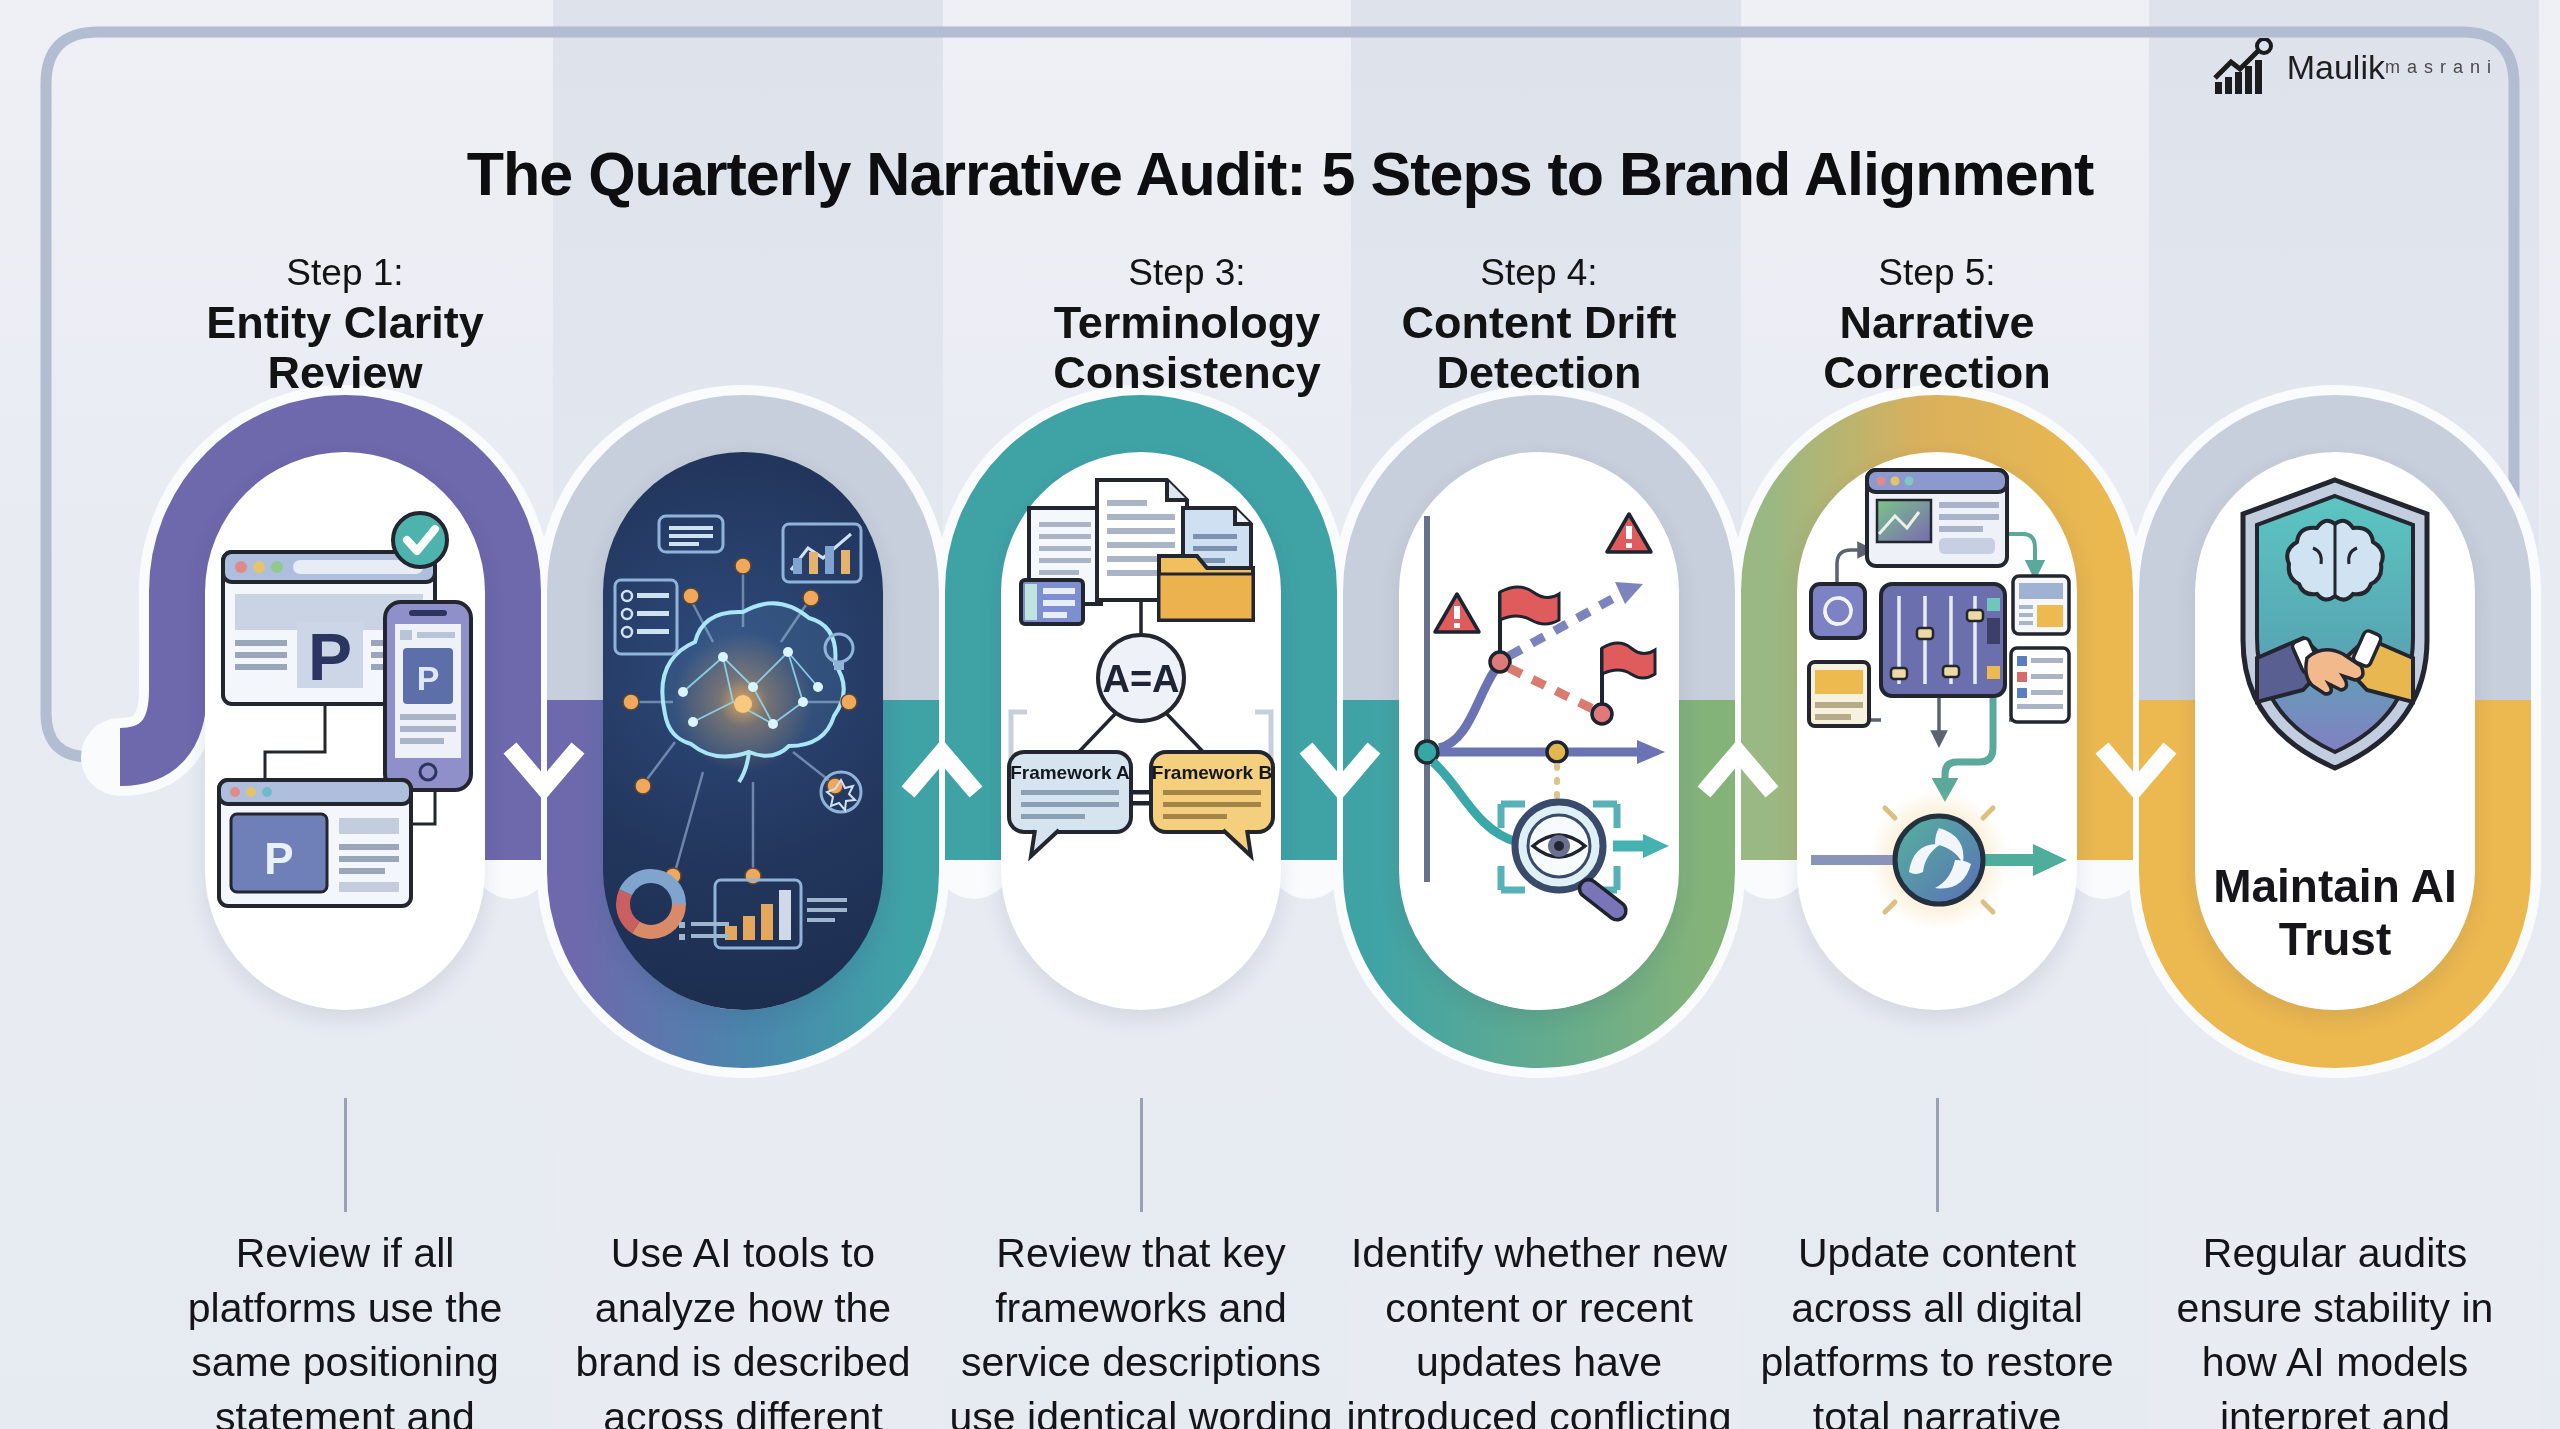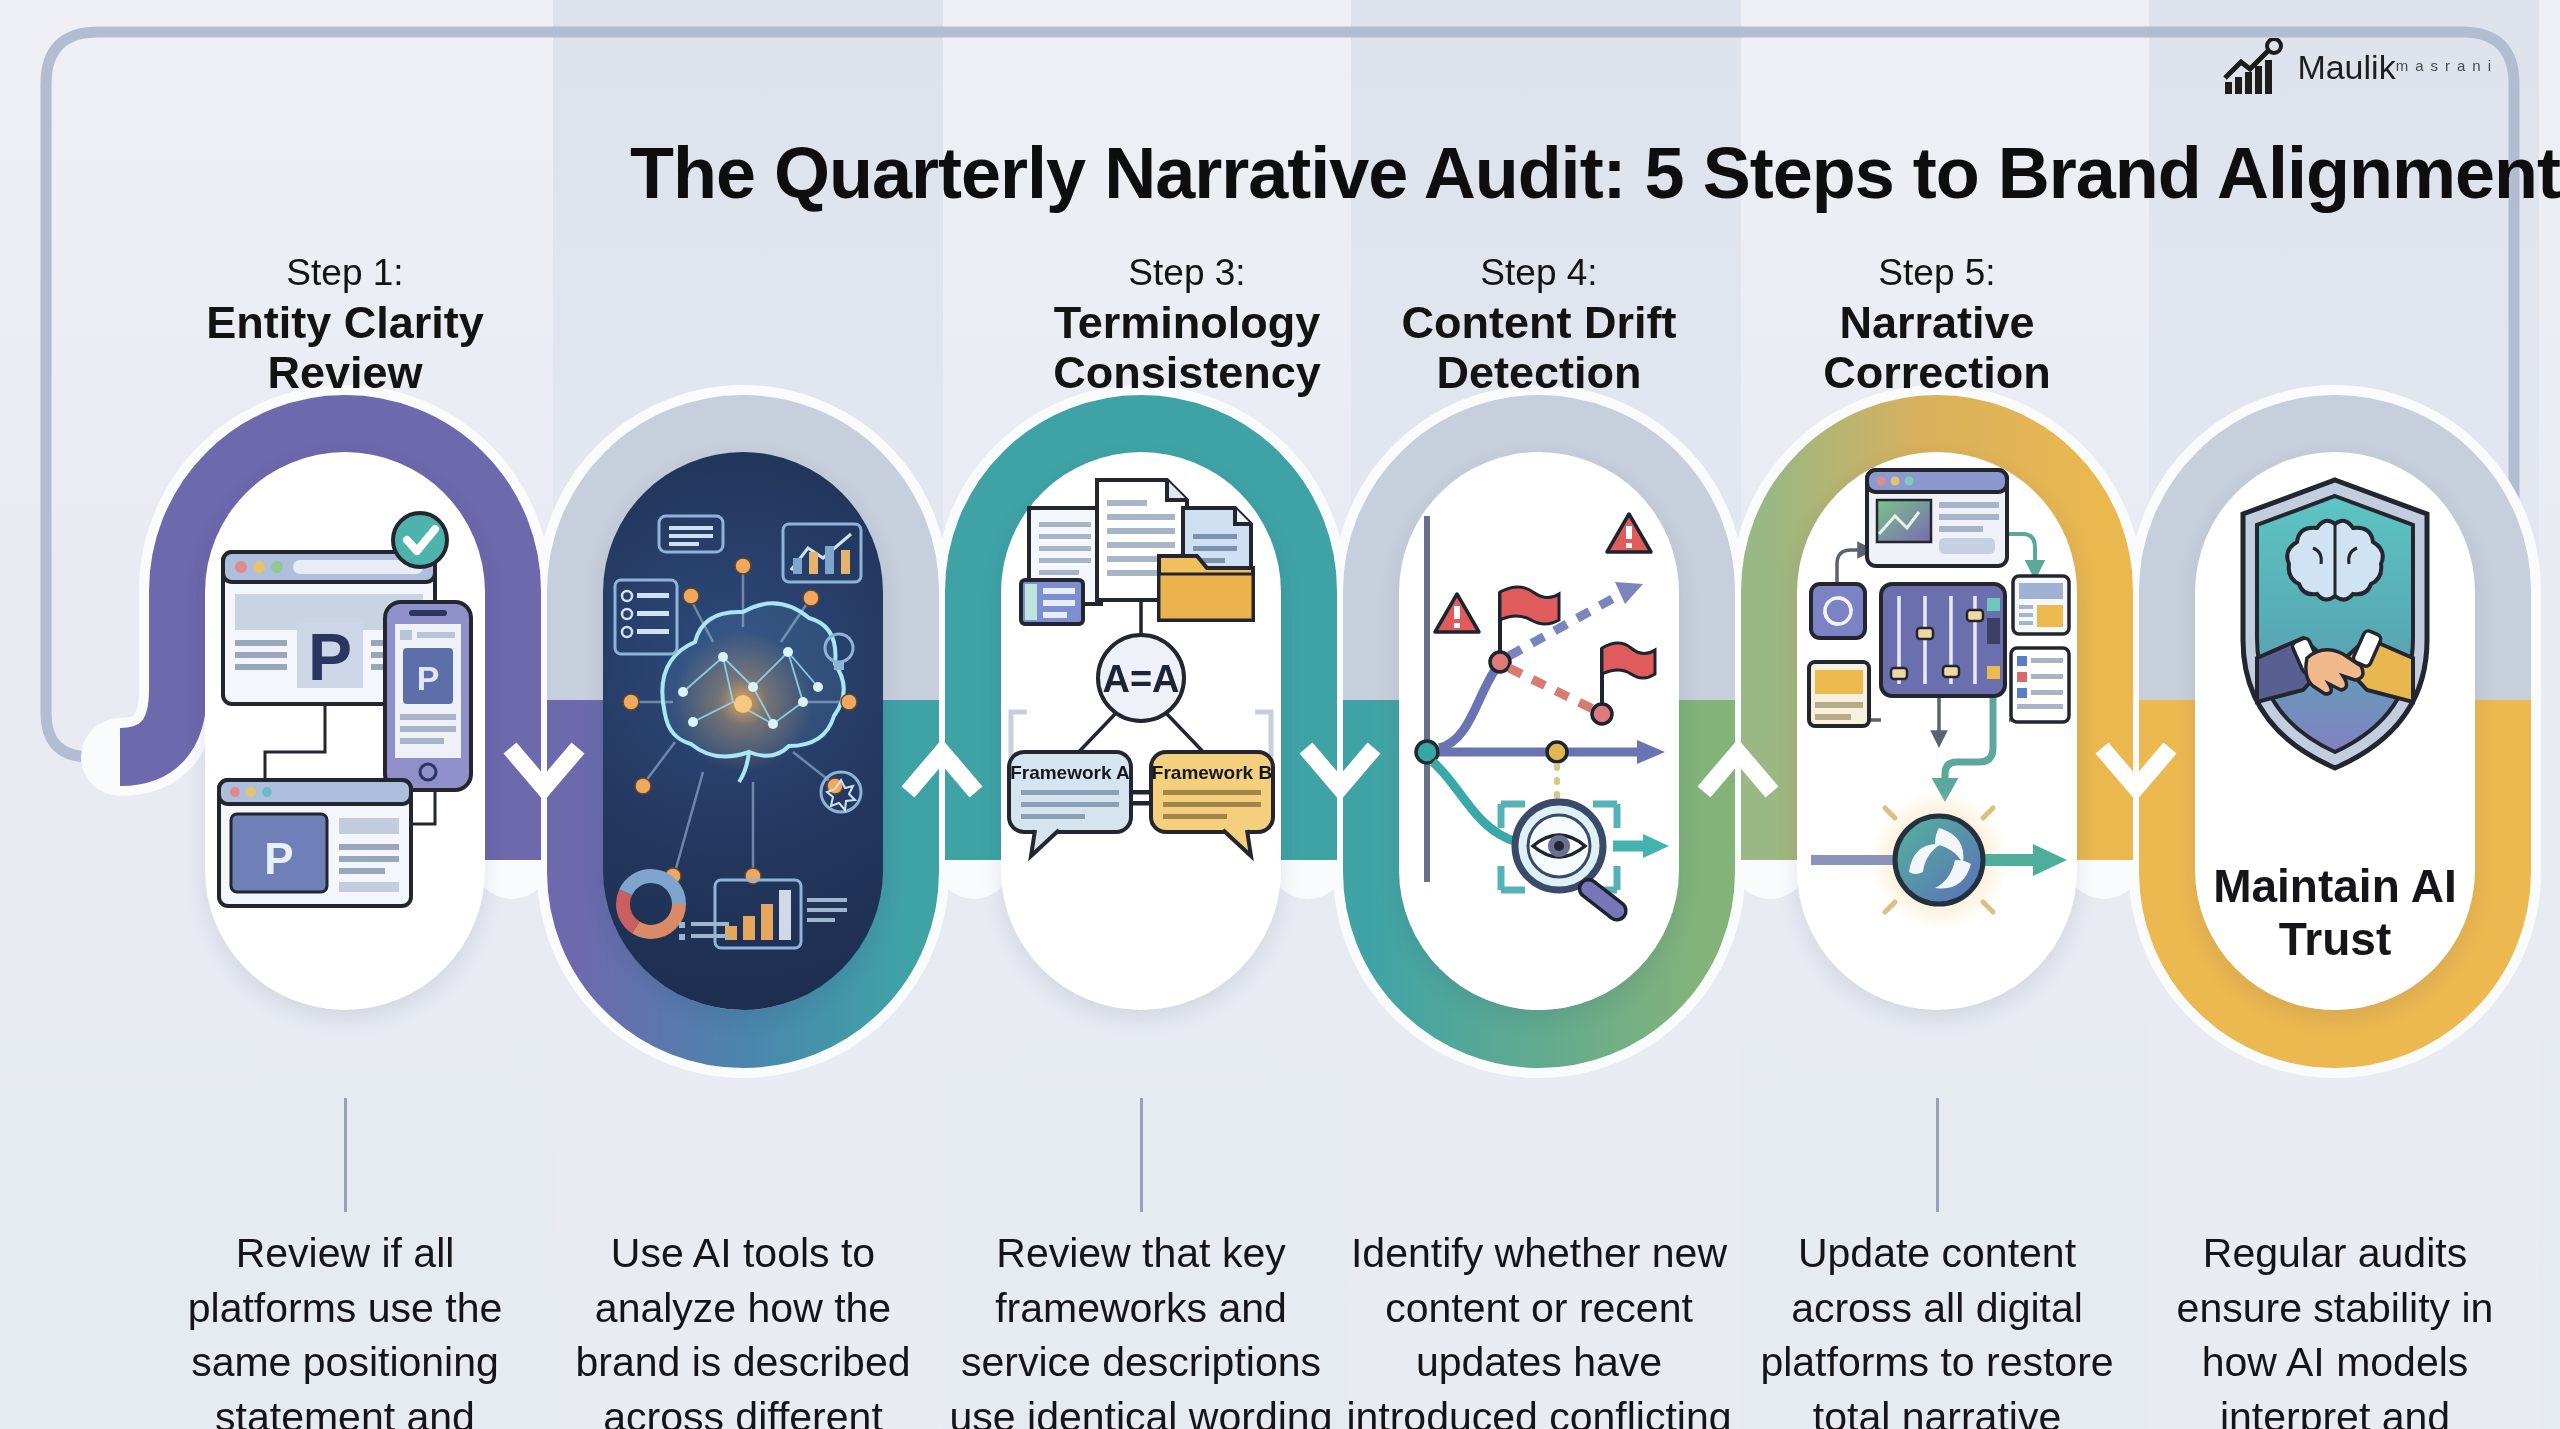--- a/index.html
+++ b/index.html
@@ -1,25 +1,25 @@
 <!DOCTYPE html>
 <html><head>
 <meta charset="utf-8">
 <style>
   html,body{margin:0;padding:0;background:#e9ecf2;}
   .stage{position:relative;width:2560px;height:1429px;overflow:hidden;
          font-family:"Liberation Sans",sans-serif;background:linear-gradient(180deg,#eef0f5 0%,#e8ebf2 40%,#e6eaf1 100%);}
   .bg-stripe{position:absolute;top:0;height:100%;width:390px;background:linear-gradient(180deg,#d8dde8 0%,#e3e7ef 45%,#e9ecf2 75%);opacity:.75;}
   .bands{position:absolute;left:0;top:0;}
-  .page-title{position:absolute;left:0;top:84px;width:2560px;text-align:right;
-              font-size:72px;font-weight:700;letter-spacing:-1px;color:#0e0e10;}
+  .page-title{position:absolute;left:0;top:98px;width:2560px;text-align:center;
+              font-size:61px;font-weight:700;letter-spacing:-1px;color:#0e0e10;}
   .logo{position:absolute;right:62px;top:38px;display:flex;align-items:center;gap:10px;}
   .logo-text{display:flex;flex-direction:row;line-height:1;}
   .logo-name{font-size:34px;color:#1e1e1e;font-weight:400;}
-  .logo-tag{font-size:15px;color:#4a4a4a;letter-spacing:7px;margin-top:8px;}
+  .logo-tag{font-size:18px;color:#4a4a4a;letter-spacing:7px;margin-top:8px;}
   .step-header{position:absolute;top:240px;width:400px;text-align:center;color:#131313;margin-top:12px;}
   .step-label{font-size:37px;font-weight:400;margin:0 0 4px 0;}
   .step-title{font-size:45px;font-weight:700;line-height:1.12;margin:0;}
   .capsule{position:absolute;top:452px;width:280px;height:558px;border-radius:140px;
            background:#ffffff;box-shadow:0 8px 22px rgba(30,40,80,.10);}
   .capsule.dark{background:radial-gradient(circle at 45% 38%, #2e4a7c 0%, #22365c 55%, #1b2c4d 100%);}
   .capsule svg{position:absolute;left:0;top:0;}
   .tick-line{position:absolute;top:1098px;width:3px;height:114px;background:#99a2b4;}
   .caption{position:absolute;top:1226px;width:390px;text-align:center;
            font-size:41px;line-height:1.33;color:#141419;}

